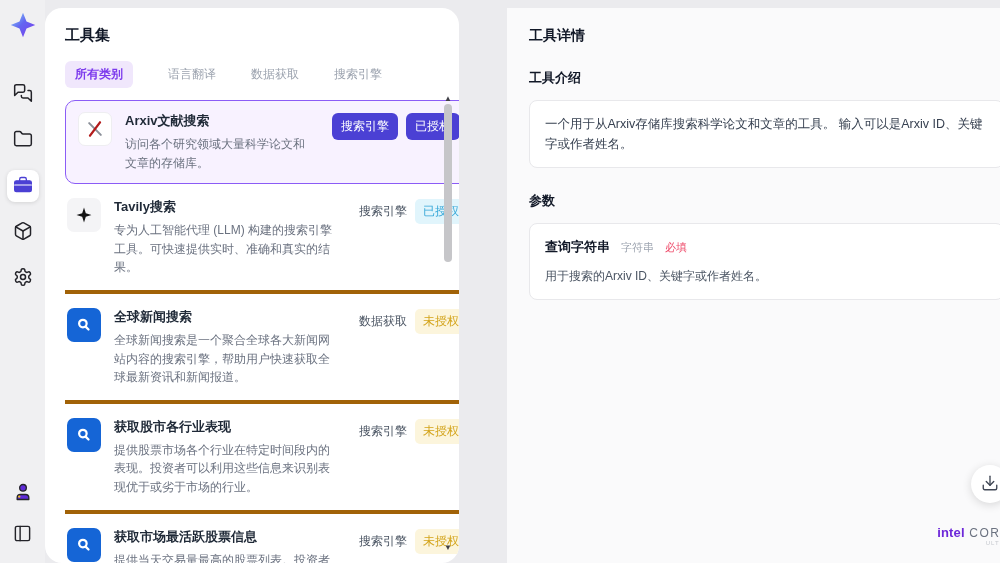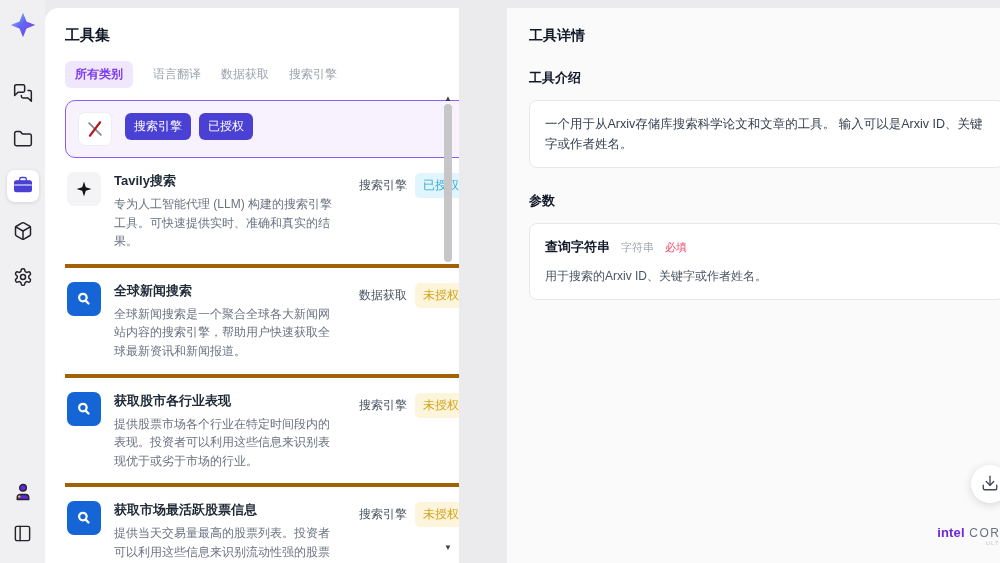--- a/index.html
+++ b/index.html
@@ -14,23 +14,23 @@
   .side-btn { width:32px; height:32px; border:none; background:transparent; border-radius:8px;
               display:grid; place-items:center; cursor:pointer; color:#232329; }
   .side-btn svg { stroke:#232329; }
   .side-btn.active { background:#ffffff; box-shadow:0 1px 4px rgba(0,0,0,.12); }
   .side-btn.active svg { stroke:var(--accent); }
   .side-bottom { position:absolute; bottom:12px; left:0; width:45px;
                  display:flex; flex-direction:column; align-items:center; gap:10px; }
 
   
   .list-panel { position:absolute; left:45px; top:8px; width:414px; height:555px; background:#ffffff;
-                border-top-left-radius:14px; padding:18px 0 5px 20px; overflow:hidden; }
+                border-top-left-radius:14px; padding:18px 0 5px 20px; overflow:hidden;border-radius:17px; }
   .page-title { font-size:15px; font-weight:700; color:#111827; }
-  .tabs { margin-top:16px; display:flex; align-items:center; gap:20px; }
+  .tabs { margin-top:16px; display:flex; align-items:center; gap:35px; }
   .tab { border:none; background:none; font-size:12px; color:#9ca3af; cursor:pointer; padding:0; }
   .tab.active { background:var(--tab-active-bg); color:var(--tab-active-text); font-weight:600;
                 padding:5px 10px; border-radius:6px; }
   .tool-list { margin-top:12px; width:406px; }
 
   .tool-card { display:flex; align-items:flex-start; gap:13px; cursor:pointer; }
   .tool-card.selected { border:1.5px solid var(--selected-border); background:var(--selected-bg);
                         border-radius:10px; padding:11px 10px 11px 12px; }
   .tool-row { padding:14px 4px 13px 2px; border-bottom:4px solid #a16207; }
   .tool-icon { flex:0 0 34px; width:34px; height:34px; border-radius:7px; display:grid; place-items:center; }
@@ -154,20 +154,24 @@
 
     <div class="tool-list">
 
       <div class="tool-card selected">
         <div class="tool-icon white">
           <svg width="20" height="20" viewBox="0 0 24 24" fill="none" stroke-linecap="round">
             <path d="M5 5 L19 19" stroke="#8a8f98" stroke-width="2.4"></path>
             <path d="M18 4 L6 20" stroke="#b31b1b" stroke-width="2.8"></path>
           </svg>
         </div>
+        <div class="tool-body">
+          <div class="tool-name">Arxiv文献搜索</div>
+          <div class="tool-desc">访问各个研究领域大量科学论文和文章的存储库。</div>
+        </div>
         <div class="tool-tags">
           <button class="badge-solid">搜索引擎</button>
           <button class="badge-solid">已授权</button>
         </div>
       </div>
 
       <div class="tool-card tool-row">
         <div class="tool-icon gray">
           <svg width="18" height="18" viewBox="0 0 24 24" fill="#141414">
               <path d="M12 2 L14.4 9.6 L22 12 L14.4 14.4 L12 22 L9.6 14.4 L2 12 L9.6 9.6 Z"></path>

